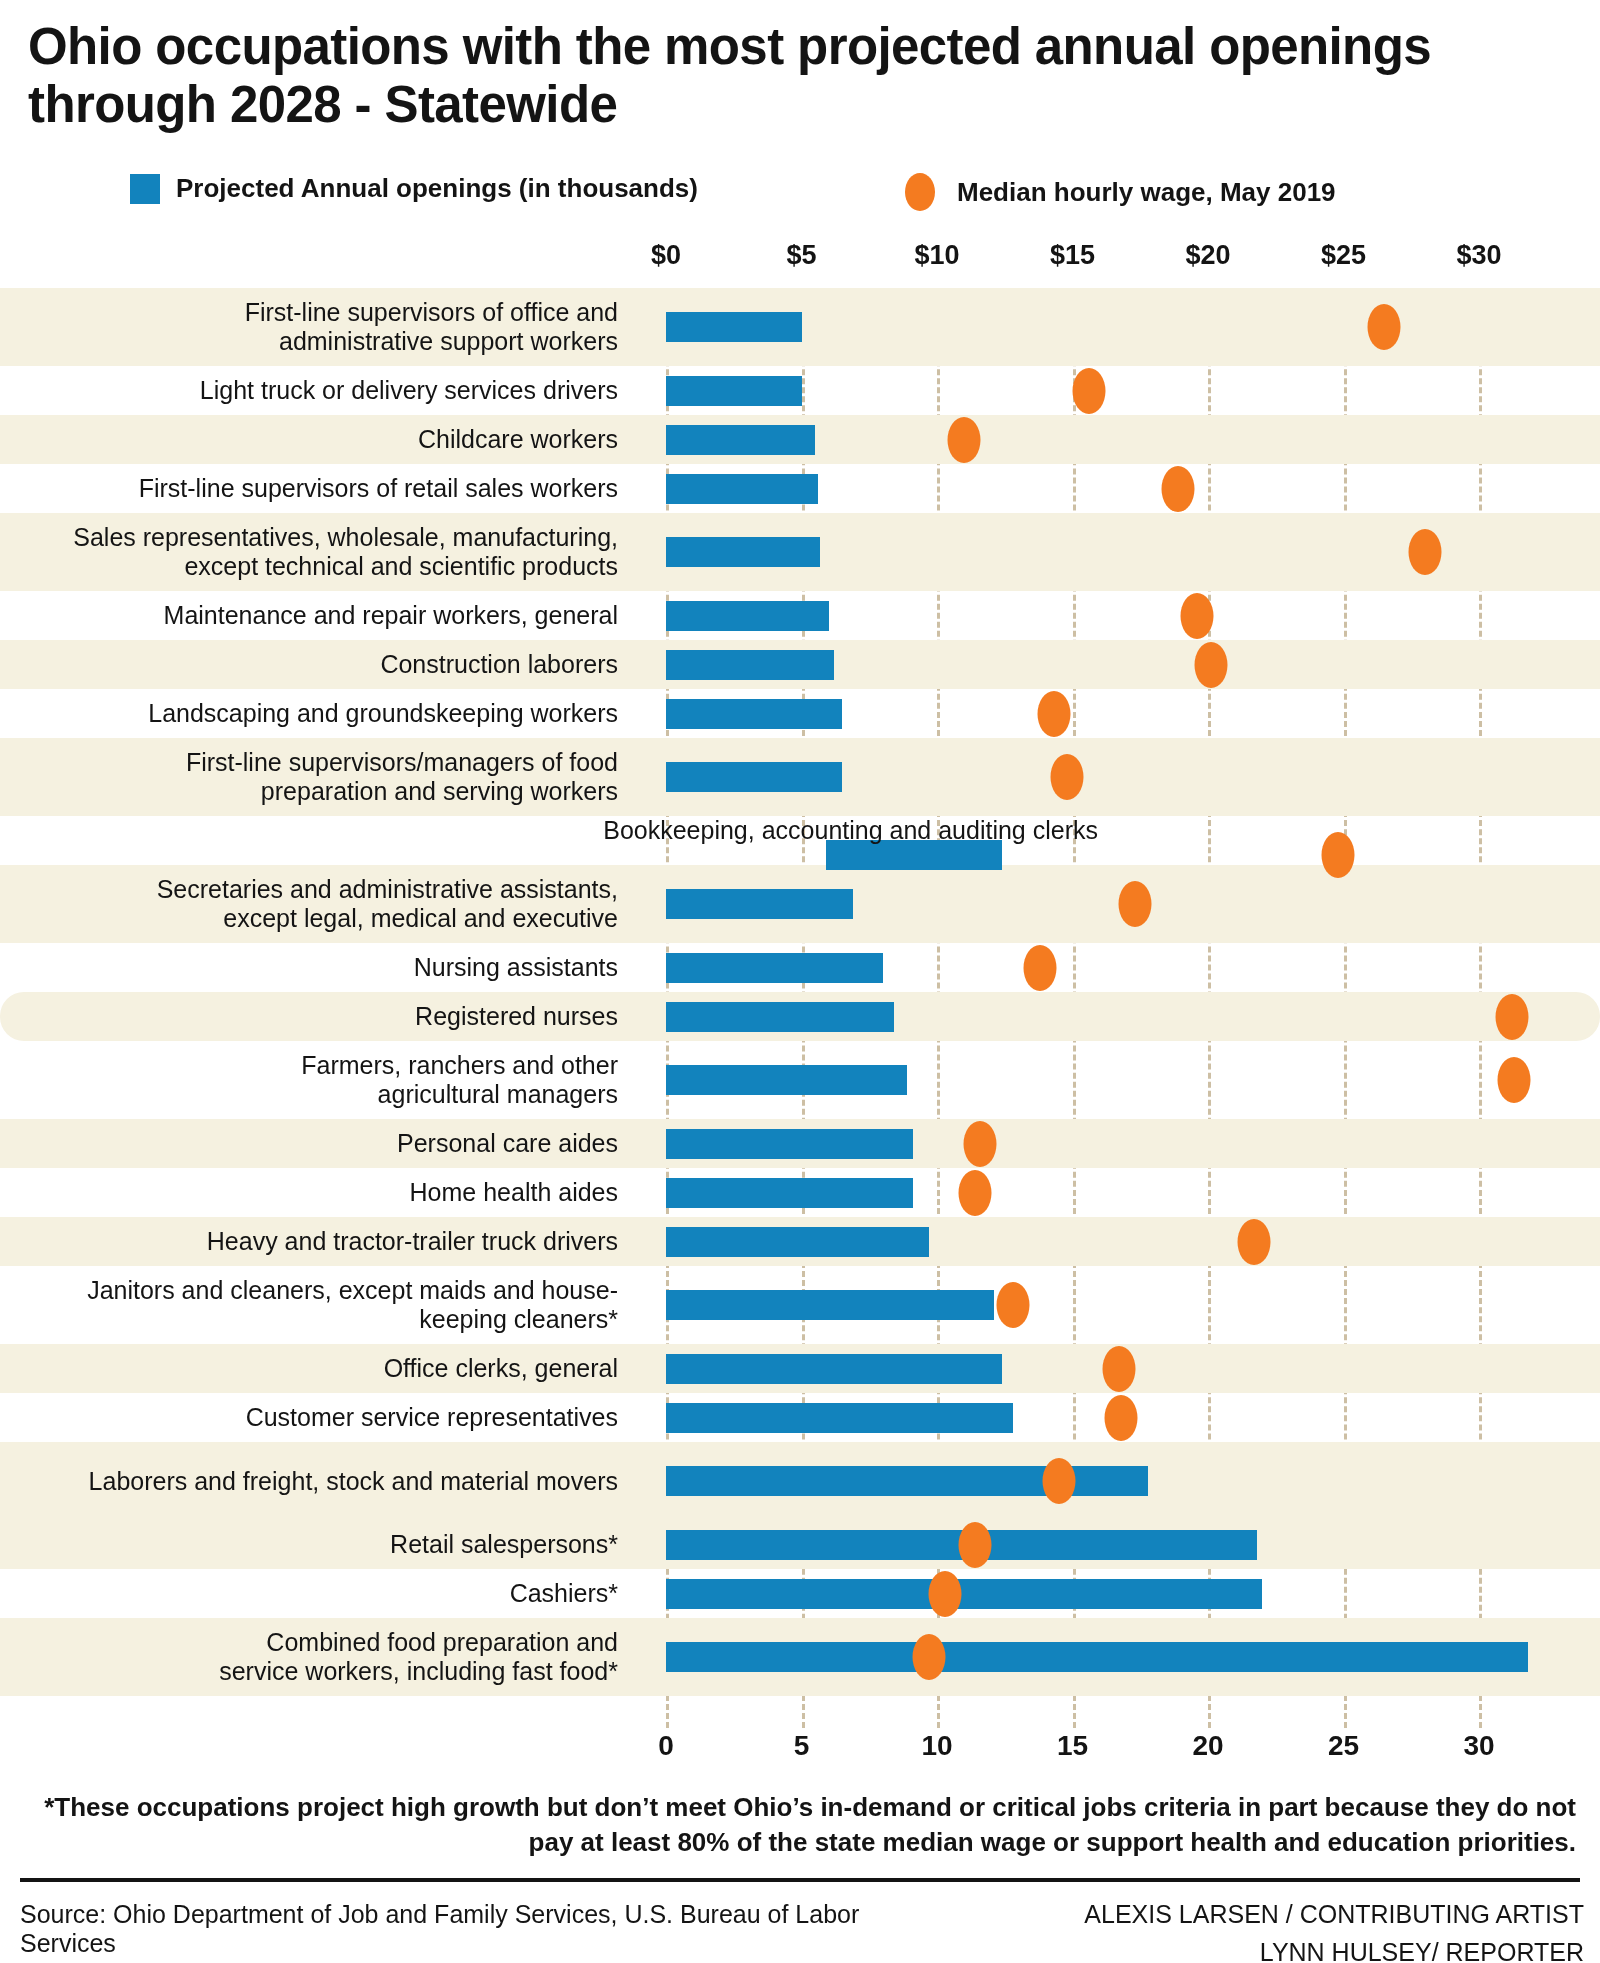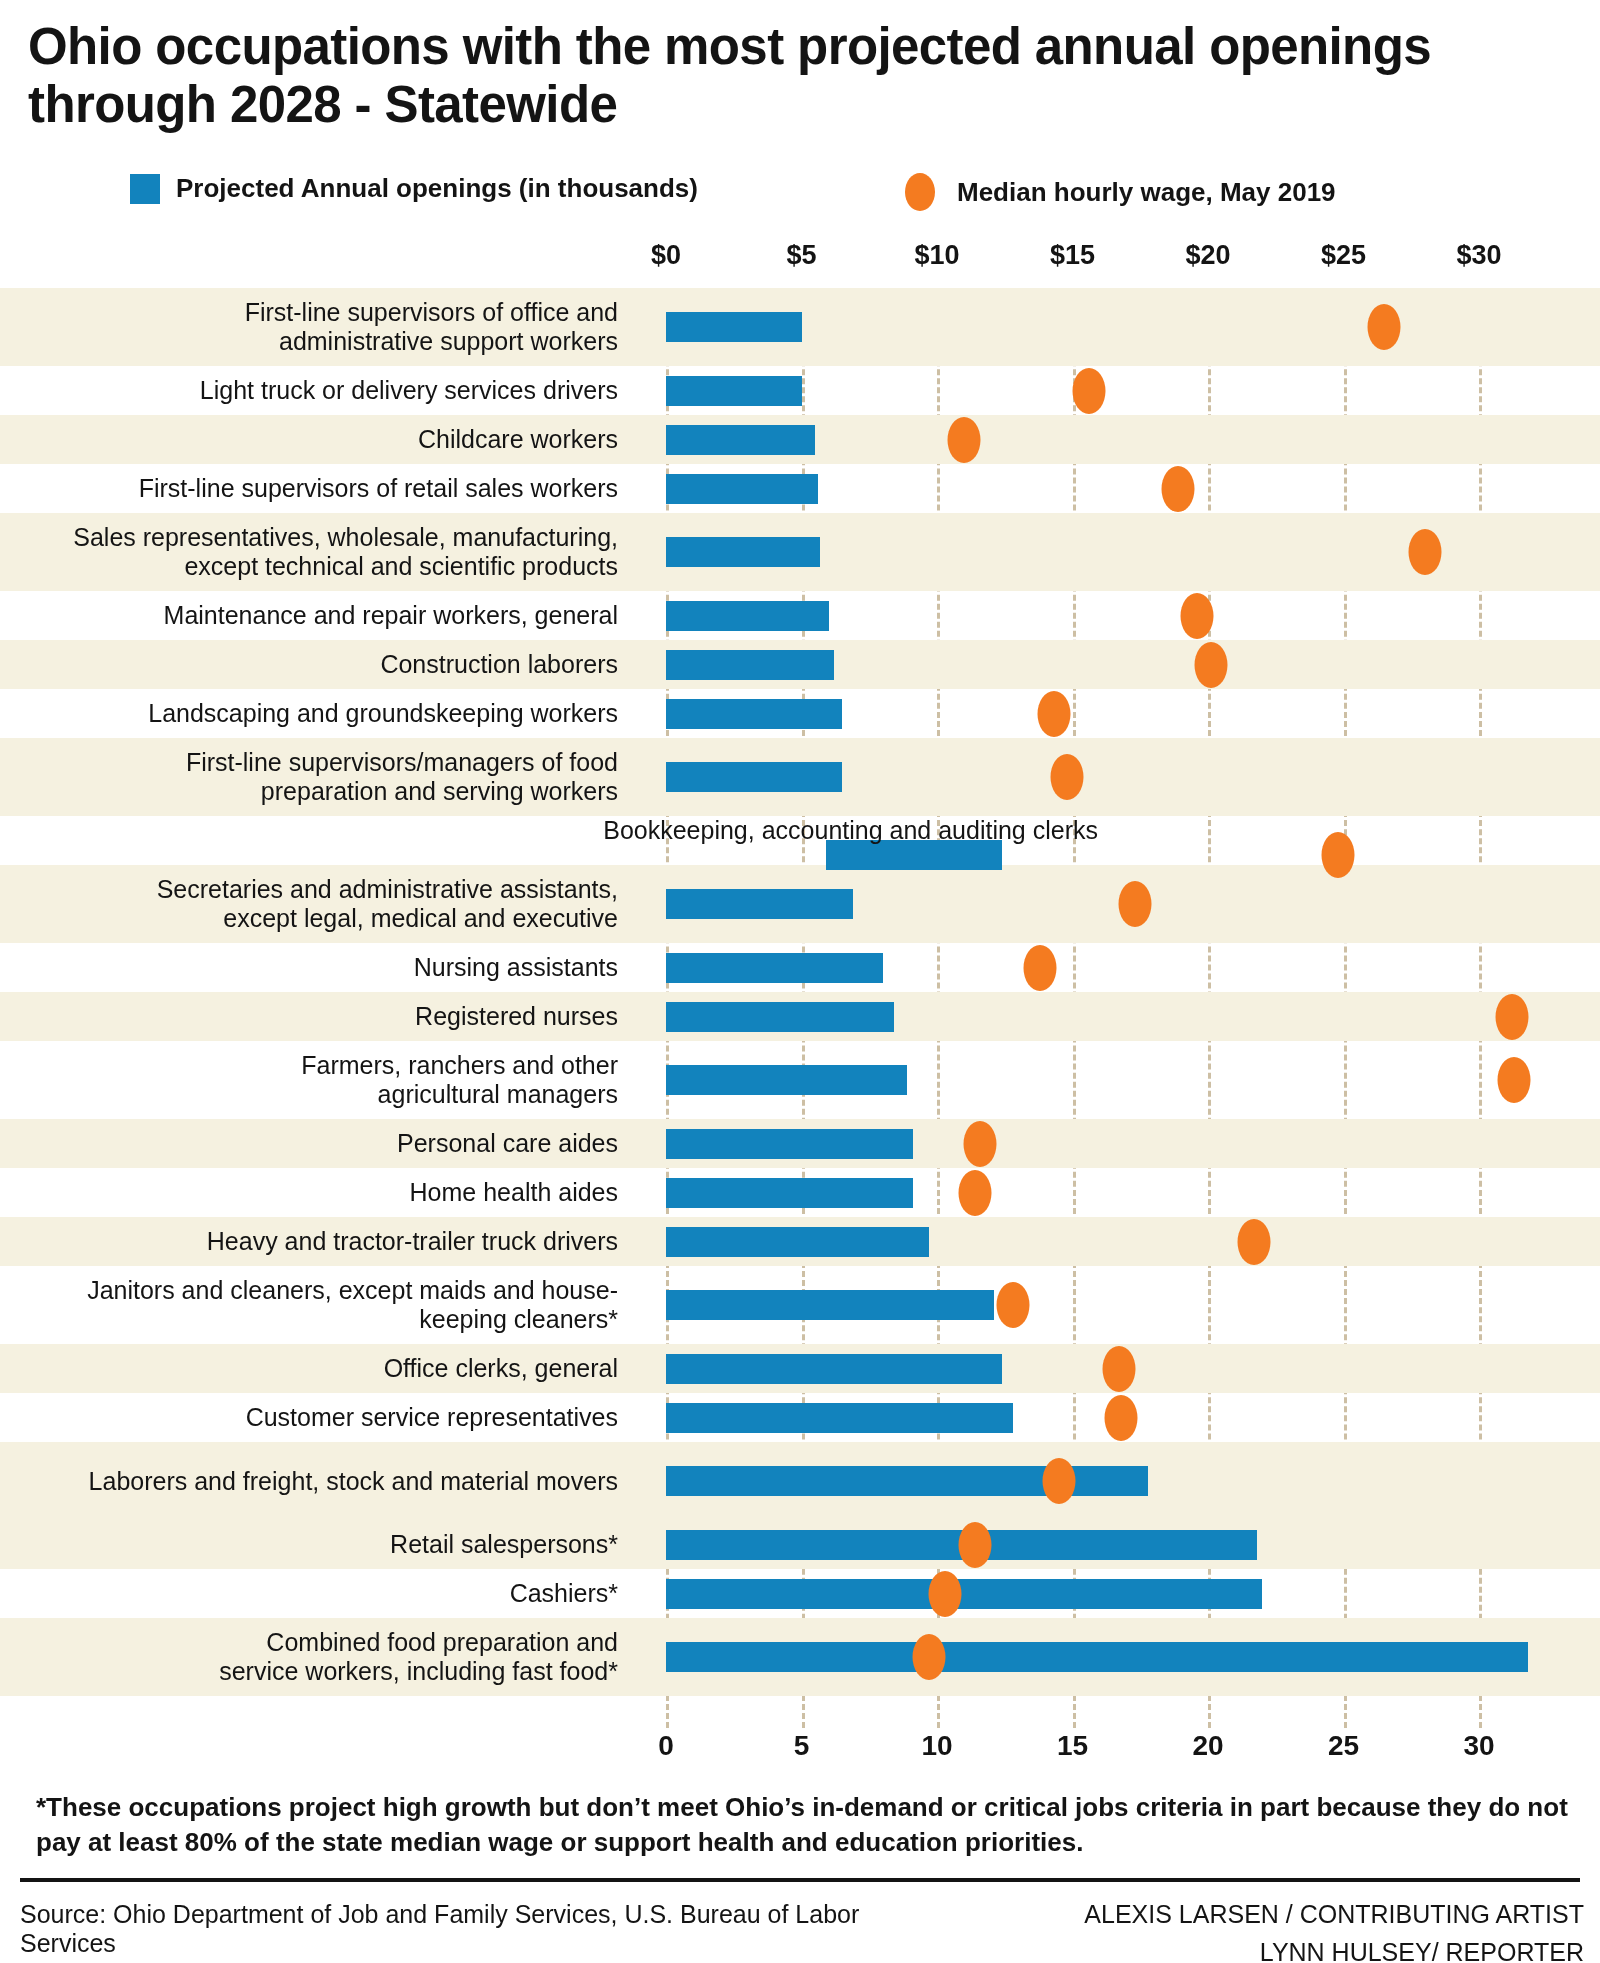--- a/index.html
+++ b/index.html
@@ -73,21 +73,21 @@
   }
   .dot {
     position:absolute; top:50%; transform:translate(-50%,-50%);
     width:33px; height:46px; border-radius:50%;
     background:#f47b20; z-index:4;
   }
 
   
   .footnote {
     position:absolute; left:36px; top:1790px; width:1540px;
-    font-size:26px; line-height:1.35; font-weight:bold; color:#141414;
+    font-size:26px; line-height:1.35; font-weight:bold; color:#141414;text-align:right;
   }
   .rule {
     position:absolute; left:20px; top:1878px; width:1560px; height:4px;
     background:#141414;
   }
   .source {
     position:absolute; left:20px; top:1900px; width:900px;
     font-size:25px; color:#141414;
   }
   .credits {
@@ -238,21 +238,21 @@
         </div>
         <div class="row" style="height: 49px;">
           <div class="row-label">
             <div>Nursing assistants</div>
           </div>
           <div class="row-plot">
             <div class="bar" style="left: 26px; width: 216.8px;"></div>
             <div class="dot" style="left: 399.98px;"></div>
           </div>
         </div>
-        <div class="row shaded" style="height: 49px;">
+        <div class="row shaded" style="height: 49px; border-radius: 24px;">
           <div class="row-label">
             <div>Registered nurses</div>
           </div>
           <div class="row-plot">
             <div class="bar" style="left: 26px; width: 227.64px;"></div>
             <div class="dot" style="left: 871.52px;"></div>
           </div>
         </div>
         <div class="row" style="height: 78px;">
           <div class="row-label">

